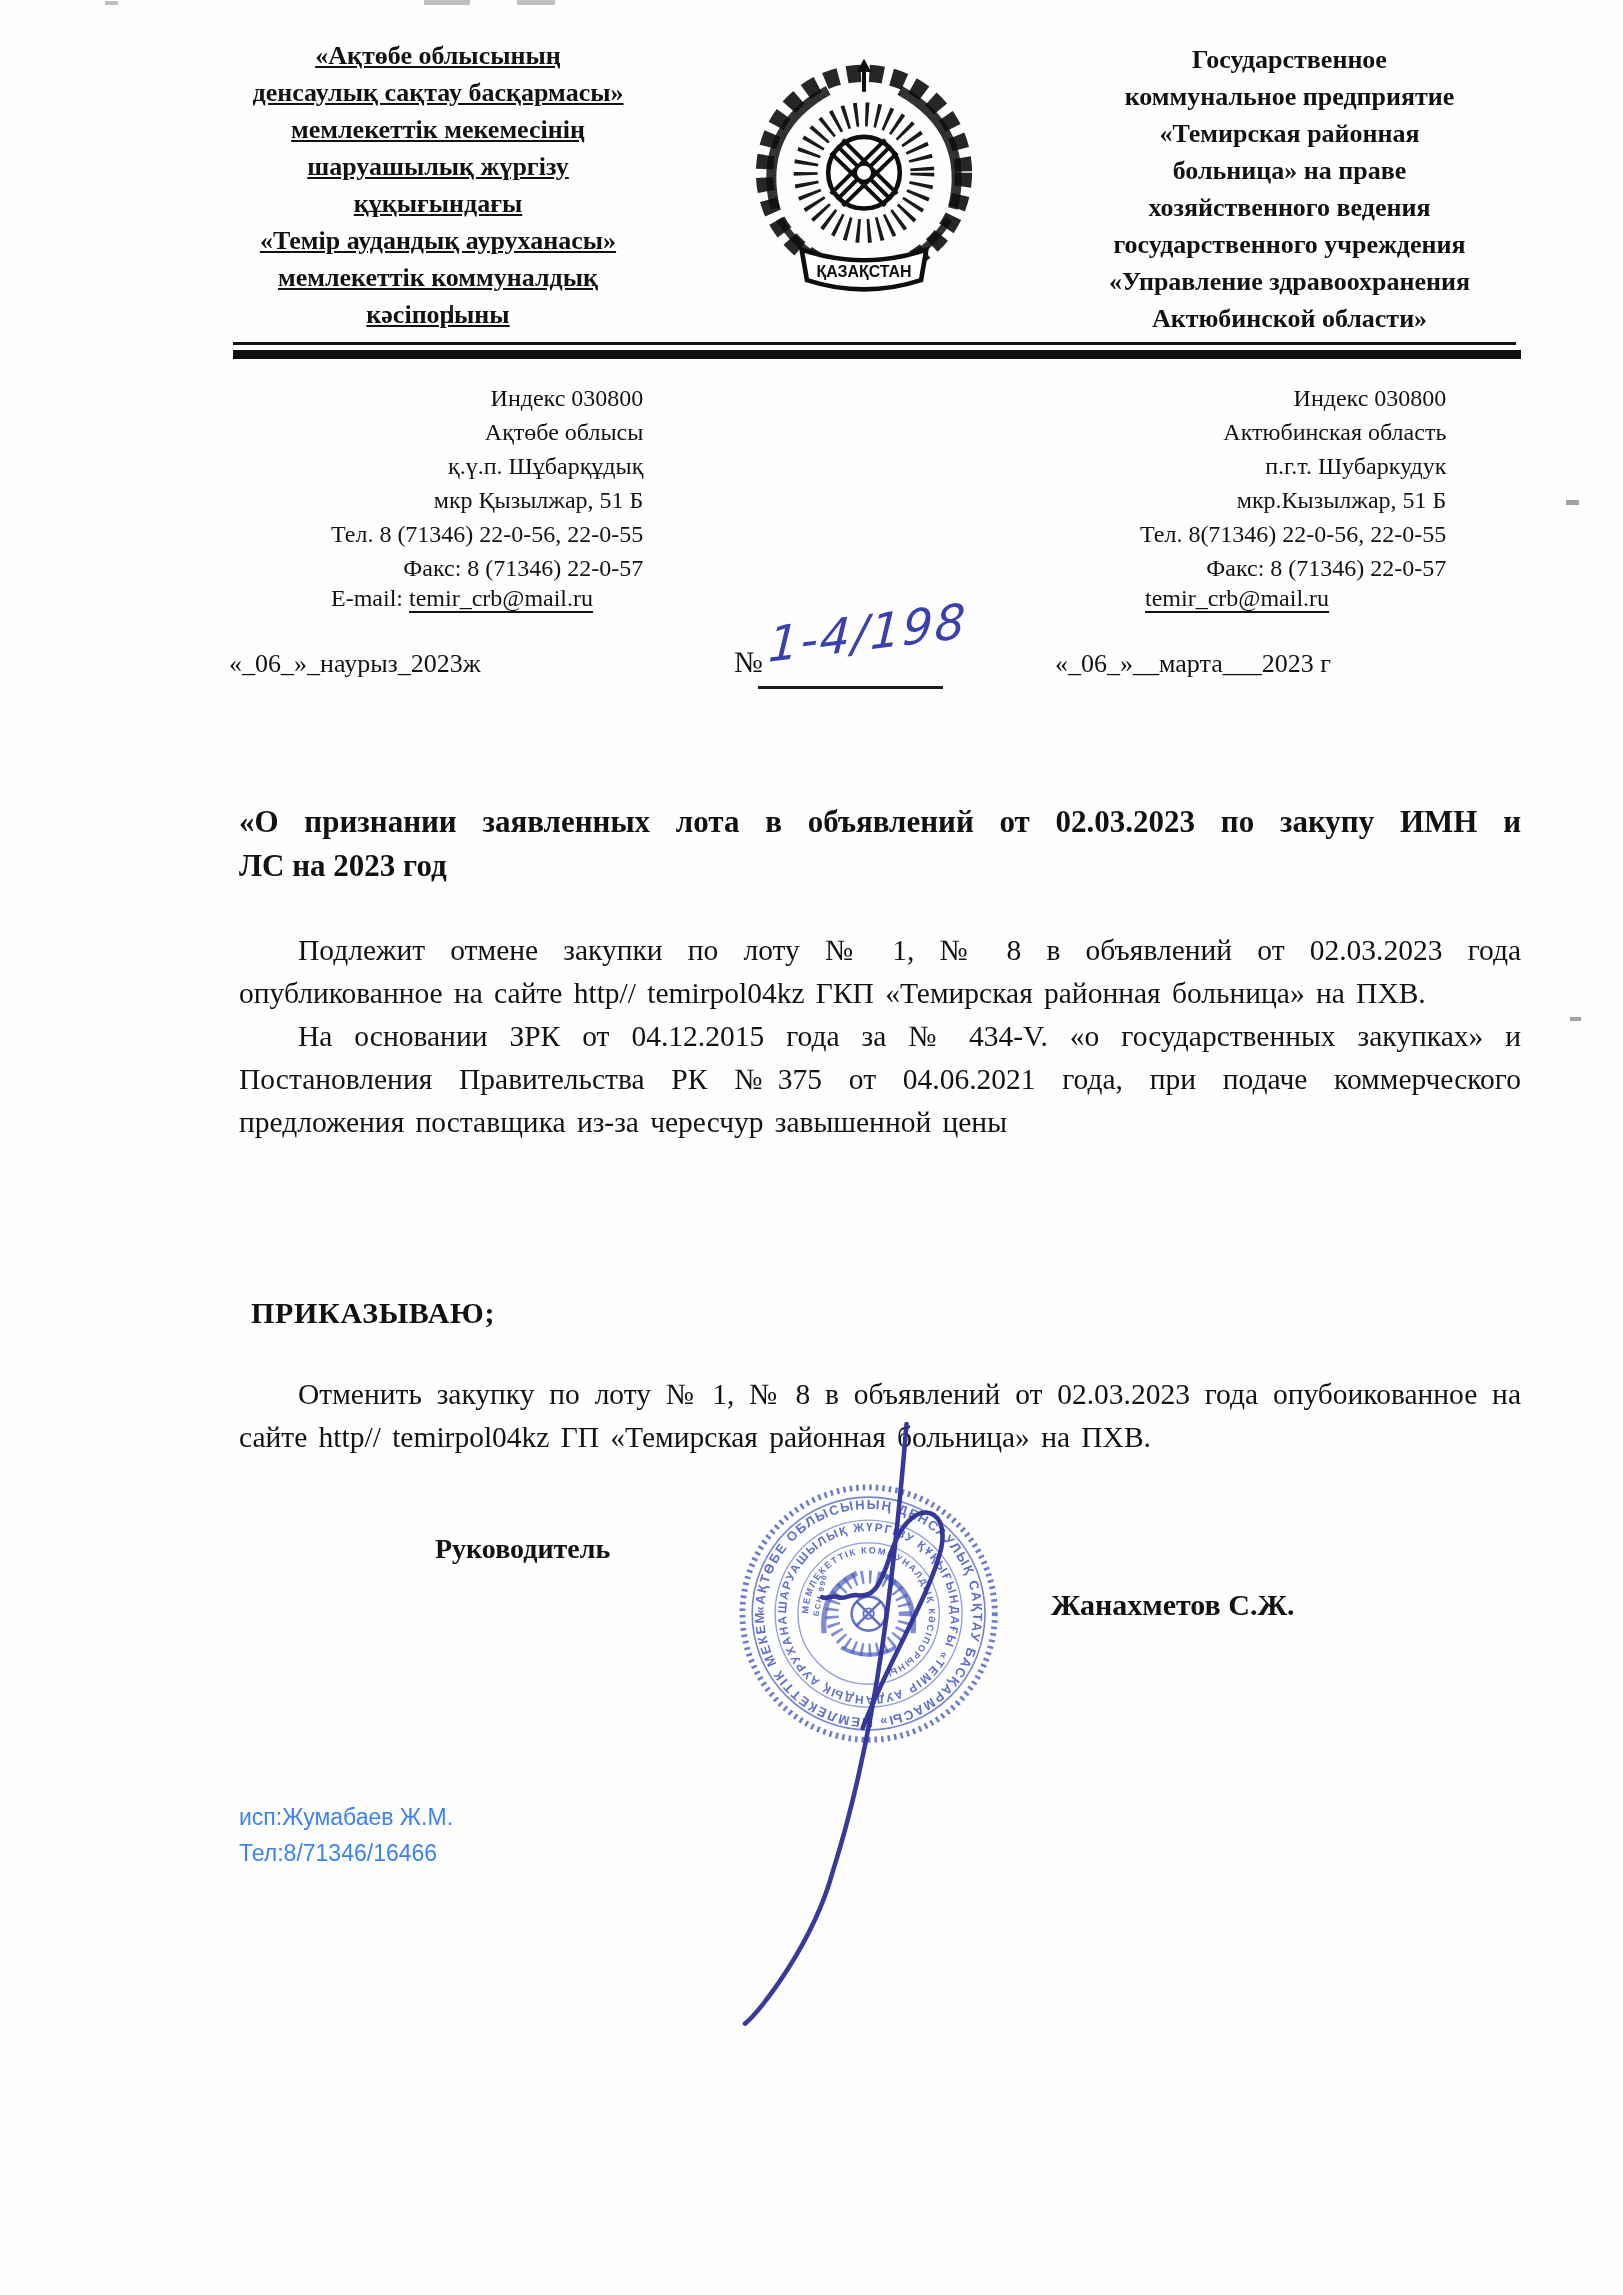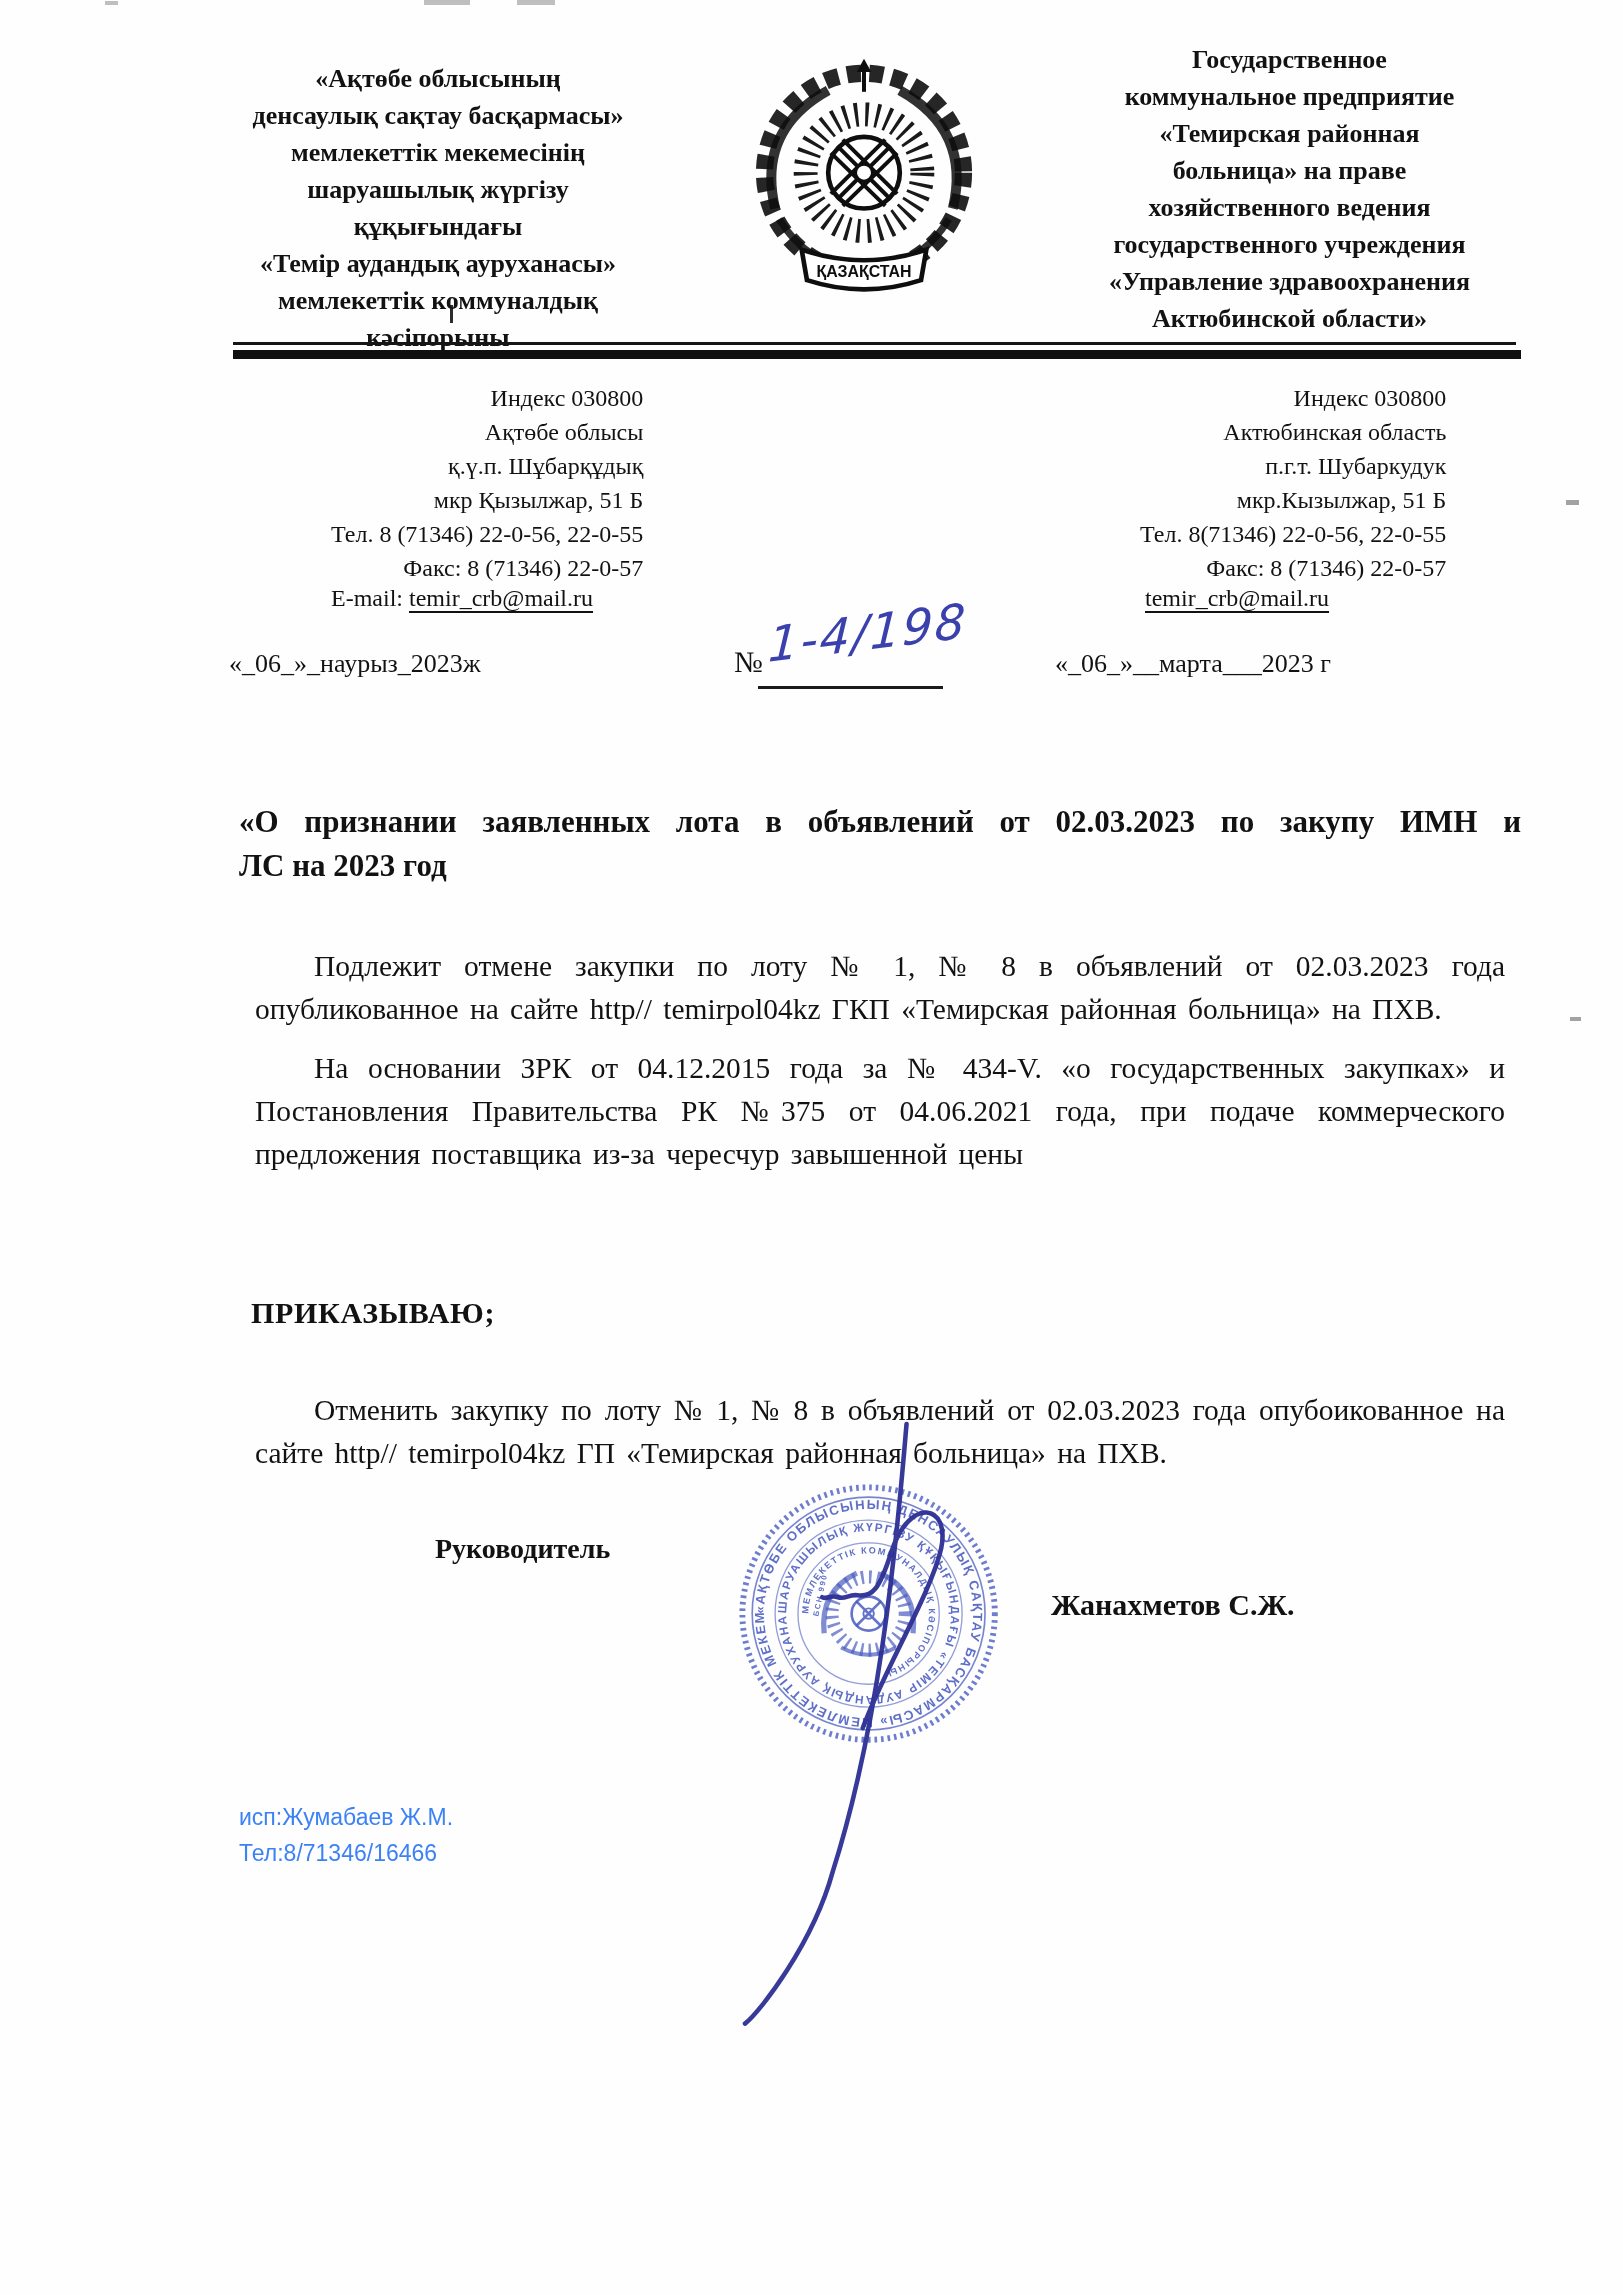--- a/index.html
+++ b/index.html
@@ -1,41 +1,41 @@
 <!DOCTYPE html>
 <html style="font-size:10.5px"><head>
 <meta charset="utf-8">
 <style>
   html,body{margin:0;padding:0;background:#d9d9d9;}
   .page{position:relative;width:1623px;height:2295px;margin:0 auto;background:#fefefe;
         font-family:"Liberation Serif","DejaVu Serif",serif;color:#121212;overflow:hidden;}
   .abs{position:absolute;}
   .pre{white-space:pre-line;text-align:right;}
   .org{font-weight:bold;text-align:center;font-size:26px;line-height:37px;}
-  .org-left{left:209px;top:60px;width:458px;}
+  .org-left{left:209px;top:37px;width:458px;text-decoration:underline;}
   .org-right{left:1041px;top:41px;width:497px;}
   .sep-thin{left:233px;top:342px;width:1283px;height:3.3px;background:#161616;}
   .sep-thick{left:233px;top:350px;width:1288px;height:9.2px;background:#101010;}
   .addr{font-size:24px;line-height:34px;}
   .addr-left{left:331px;top:381px;}
   .addr-right{left:1140px;top:381px;}
   .email-left{left:331px;top:585px;font-size:24px;}
   .email-right{left:1145px;top:585px;font-size:24px;}
   .u{text-decoration:underline;text-underline-offset:4.6px;text-decoration-thickness:2px;}
   .d-left{left:229px;top:649px;font-size:26px;}
   .d-numlabel{left:734px;top:645px;font-size:30px;}
   .d-hand{left:767px;top:617px;font-size:48px;font-style:italic;letter-spacing:2px;
           font-family:"DejaVu Sans",sans-serif;color:#3a41ad;
           transform:rotate(-7deg) skewX(-10deg);transform-origin:left bottom;}
   .d-underline{left:758px;top:686px;width:185px;height:2.6px;background:#1c1c1c;}
   .d-right{left:1055px;top:649px;font-size:26px;}
   .title{left:239px;top:800px;width:1282px;font-weight:bold;font-size:31px;line-height:44px;}
   .title-l1{text-align:justify;text-align-last:justify;}
   .body-block{left:239px;top:929px;width:1282px;}
-  .para{font-size:29.5px;line-height:43px;text-align:justify;text-indent:59px;word-spacing:3.9px;margin:16px;}
+  .para{font-size:29.5px;line-height:43px;text-align:justify;text-indent:59px;word-spacing:3.9px;margin:0;}
   .order{left:251px;top:1296px;font-weight:bold;font-size:30px;letter-spacing:0.7px;}
   .p3-block{left:239px;top:1373px;width:1282px;}
   .sig-role{left:435px;top:1533px;font-weight:bold;font-size:28px;}
   .sig-name{left:1051px;top:1588px;font-weight:bold;font-size:30px;}
   .footer{left:239px;top:1799px;font-family:"Liberation Sans","DejaVu Sans",sans-serif;
           font-size:23px;line-height:36px;color:#3b82f6;}
   .mark{background:#8a8a8a;opacity:.55;}
   .stamp-svg{left:694px;top:1401px;width:327px;height:641px;}
   .emblem-svg{left:738px;top:52px;width:252px;height:252px;}
   svg text{font-family:"Liberation Sans","DejaVu Sans",sans-serif;}

